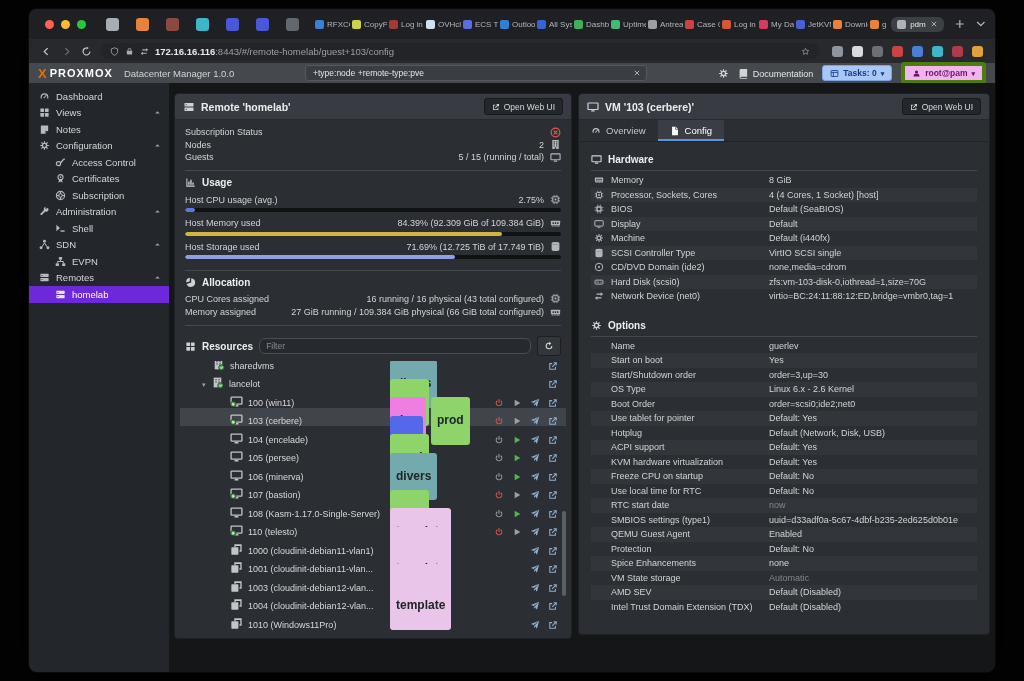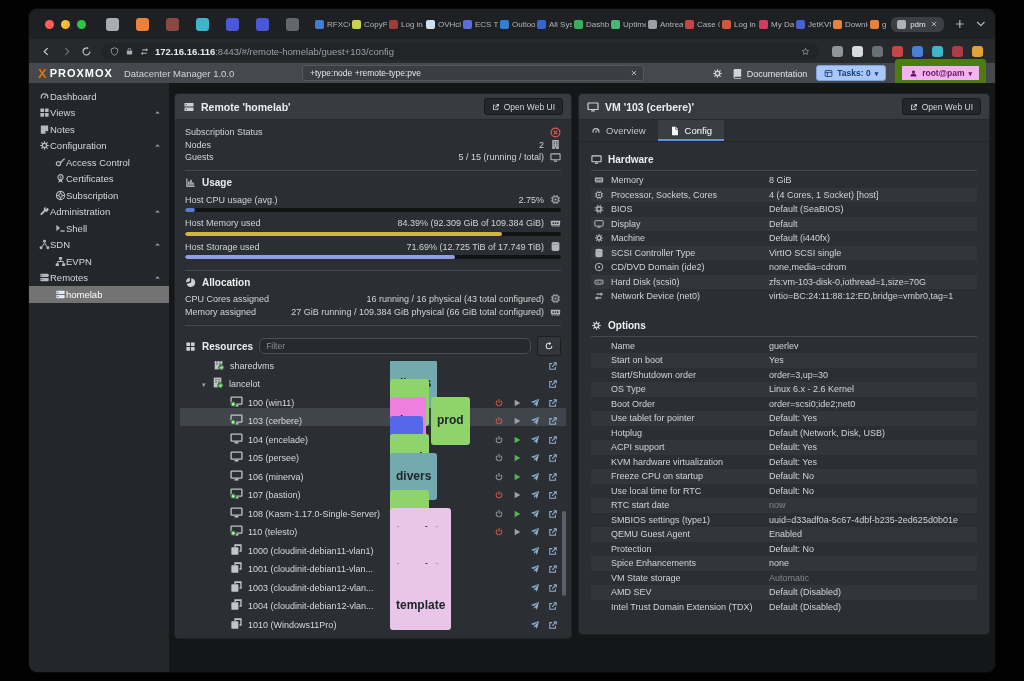--- a/index.html
+++ b/index.html
@@ -40,29 +40,29 @@
   .subtitle{color:#d2d4d6;font-size:9.5px;margin-left:4px}
   .searchwrap{margin-left:auto;margin-right:auto;width:330px;display:flex;align-items:center;background:#3a3e43;border:1px solid #55595e;border-radius:3px;height:14px;padding:0 5px}
   .searchwrap input{flex:1;background:transparent;border:none;outline:none;color:#e4e6e8;font-size:8.5px;font-family:"Liberation Sans",sans-serif}
   .searchwrap .clr{width:8px;height:8px;color:#c9ccd0}
   .hbtns{display:flex;align-items:center;gap:9px}
   .hico{width:11px;height:11px;color:#d2d4d6}
   .doc{display:flex;align-items:flex-end;gap:4px;color:#e4e6e8;font-size:9px}
   .pill{display:flex;align-items:flex-end;gap:4px;font-size:8.5px;font-weight:bold;border-radius:3px;padding:2px 7px}
   .pill .caret{font-size:7px}
   .pill-tasks{background:#a9c8f8;color:#143d7d;border:1px solid #7ea4dd}
-  .pill-user{background:#f2b3ee;color:#6b1566;border:7px solid #4d7c0f}
+  .pill-user{background:#f2b3ee;color:#6b1566;border:4px solid #4d7c0f}
   .pill .pic{width:9px;height:9px}
 
   
   .appbody{display:flex;height:591px}
   .side{width:140px;flex:none;background:#23262b;padding-top:5px;box-sizing:border-box}
-  .sitem{display:flex;align-items:center;height:16.5px;padding:0 8px 0 10px;color:#d5d7d9;font-size:9.5px;cursor:default}
+  .sitem{display:flex;align-items:center;height:16.5px;padding:0 8px 0 10px;color:#d5d7d9;font-size:9.5px;gap:6px;cursor:default}
   .sitem.sub{padding-left:26px}
-  .sitem.sel{background:#737373;color:#fff}
+  .sitem.sel{background:#6d28d9;color:#fff}
   .sic{width:11px;height:11px;color:#b6b9bd;flex:none}
   .sitem.sel .sic{color:#dfe8f5}
   .slabel{white-space:nowrap;overflow:hidden}
   .scaret{width:7px;height:7px;color:#9aa0a6;margin-left:auto}
 
   .content{flex:1;background:#141618;position:relative}
   .panel{position:absolute;background:#2b2e33;border-radius:4px;border:1px solid #1e2125;box-sizing:border-box}
   .panel1{left:5px;top:10px;width:398px;height:546px}
   .panel2{left:409px;top:10px;width:412px;height:542px}
   .phead{height:25px;background:#383c42;border-radius:4px 4px 0 0;display:flex;align-items:center;padding:0 8px;gap:6px;font-size:10.5px;font-weight:bold;color:#eceef0;border-bottom:1px solid #26292d}

